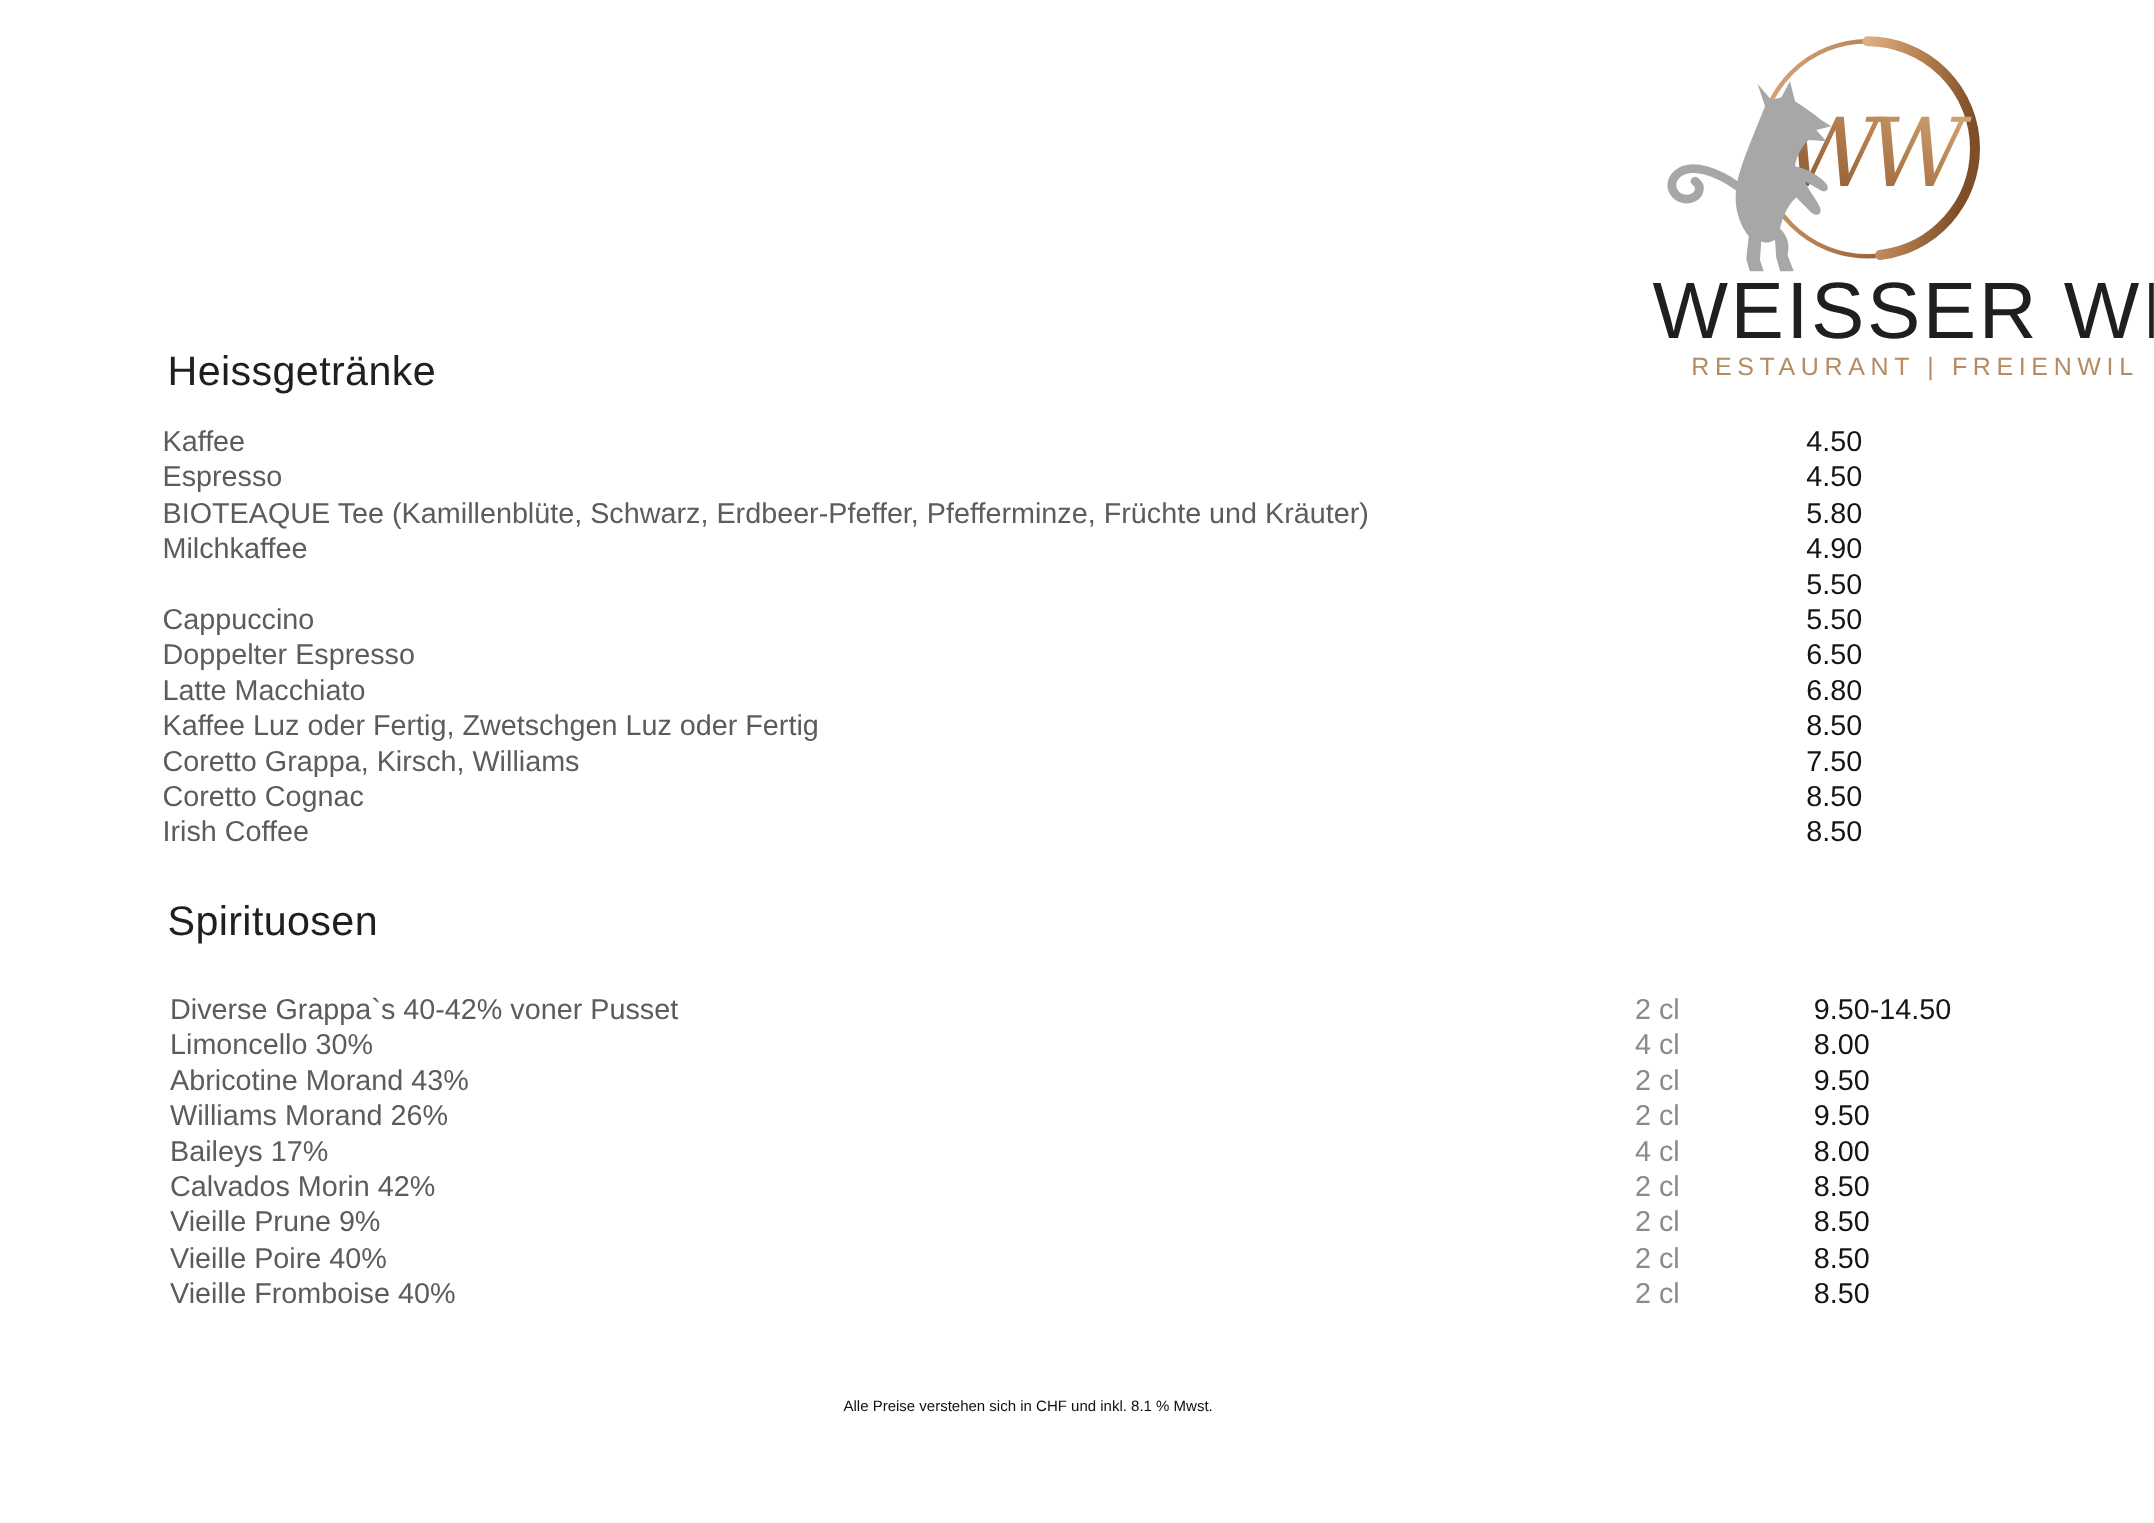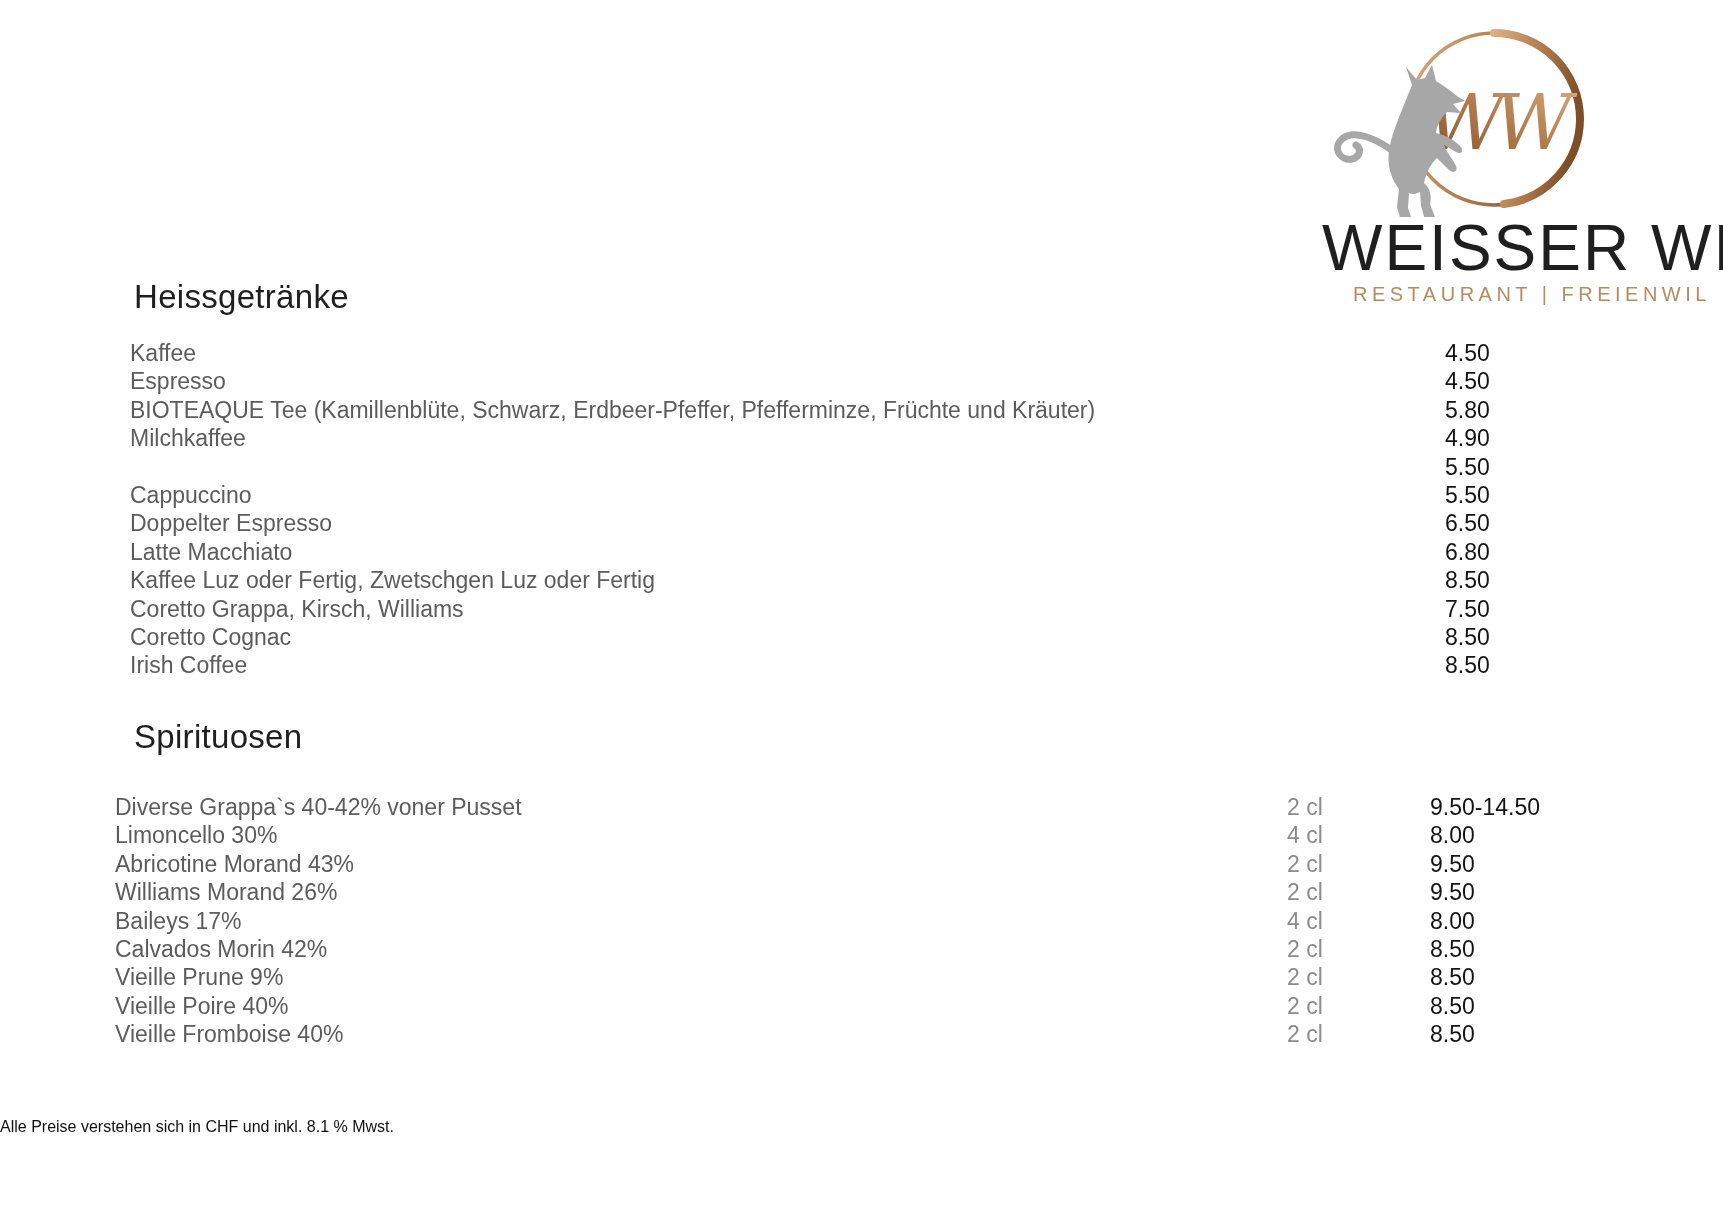--- a/index.html
+++ b/index.html
@@ -15,29 +15,29 @@
   .logo-mark{left:1318px;top:25px;width:267px;height:192px}
   .wordmark{left:1322px;top:211px;width:400px;font-size:64px;font-weight:400;
     letter-spacing:2px;color:var(--heading-text);white-space:nowrap}
   .tagline{left:1353px;top:283px;font-size:20px;font-weight:400;letter-spacing:4.5px;
     color:var(--tagline-text);white-space:nowrap}
   
   h2.sec-title{margin:16px;font-size:33px;font-weight:400;letter-spacing:.3px;color:var(--heading-text)}
   #hot-title{left:118px;top:262px}
   #hot-list{left:118px;top:327px}
   #spirits-title{left:118px;top:702px}
-  #spirits-list{left:103px;top:781px}
+  #spirits-list{left:124px;top:781px}
   ul.menu-list{list-style:none;margin:12px;padding:0;width:1580px}
   li.row{position:relative;height:28.4px;line-height:28.4px;font-size:23px;white-space:nowrap}
   .nm{color:var(--item-text)}
   .vol{position:absolute;left:1172px;top:0;color:var(--volume-text)}
   .pr{position:absolute;left:1315px;top:0;color:var(--price-text)}
   
-  footer.note{left:0;top:1118px;width:1645px;
-    font-size:16px;color:var(--footer-text)}
+  footer.note{left:0;top:1118px;width:1645px;text-align:center;
+    font-size:12px;color:var(--footer-text)}
 </style>
 </head>
 <body style="--copper: #b07a4c; --copper-dark: #7d4e28; --copper-light: #dcae80; --dog-gray: #a7a7a7; --heading-text: #1f1f1f; --item-text: #5c5c5c; --price-text: #141414; --volume-text: #8b8b8b; --tagline-text: #b48b62; --footer-text: #101010;">
 
 <main>
 
   <svg class="abs logo-mark" viewBox="0 0 267 192" aria-hidden="true">
     <defs>
       <linearGradient id="gCirc" x1="0" y1="0" x2="1" y2="0.3">
         <stop offset="0" style="stop-color:var(--copper-light)"></stop>

